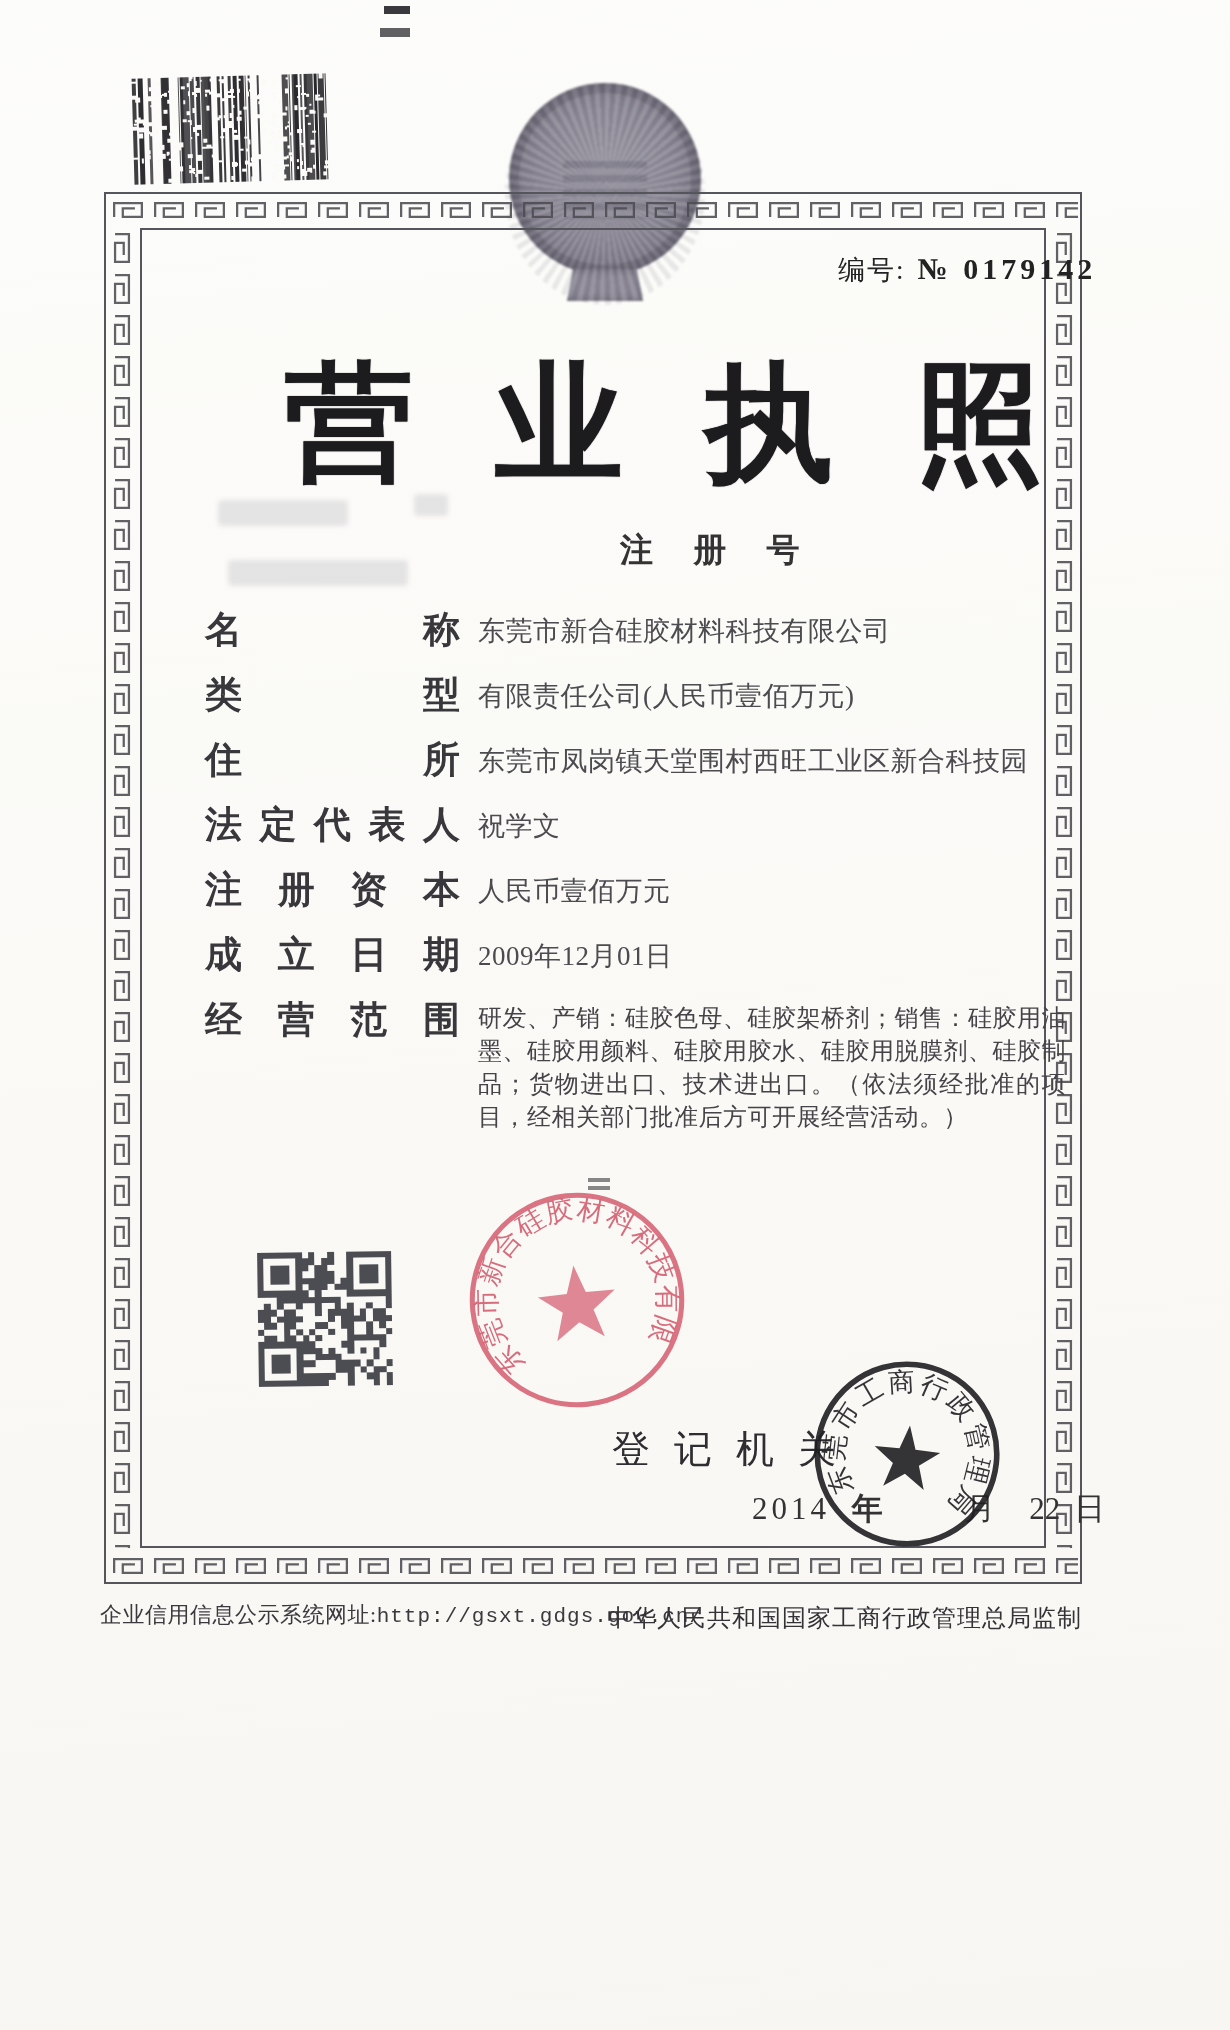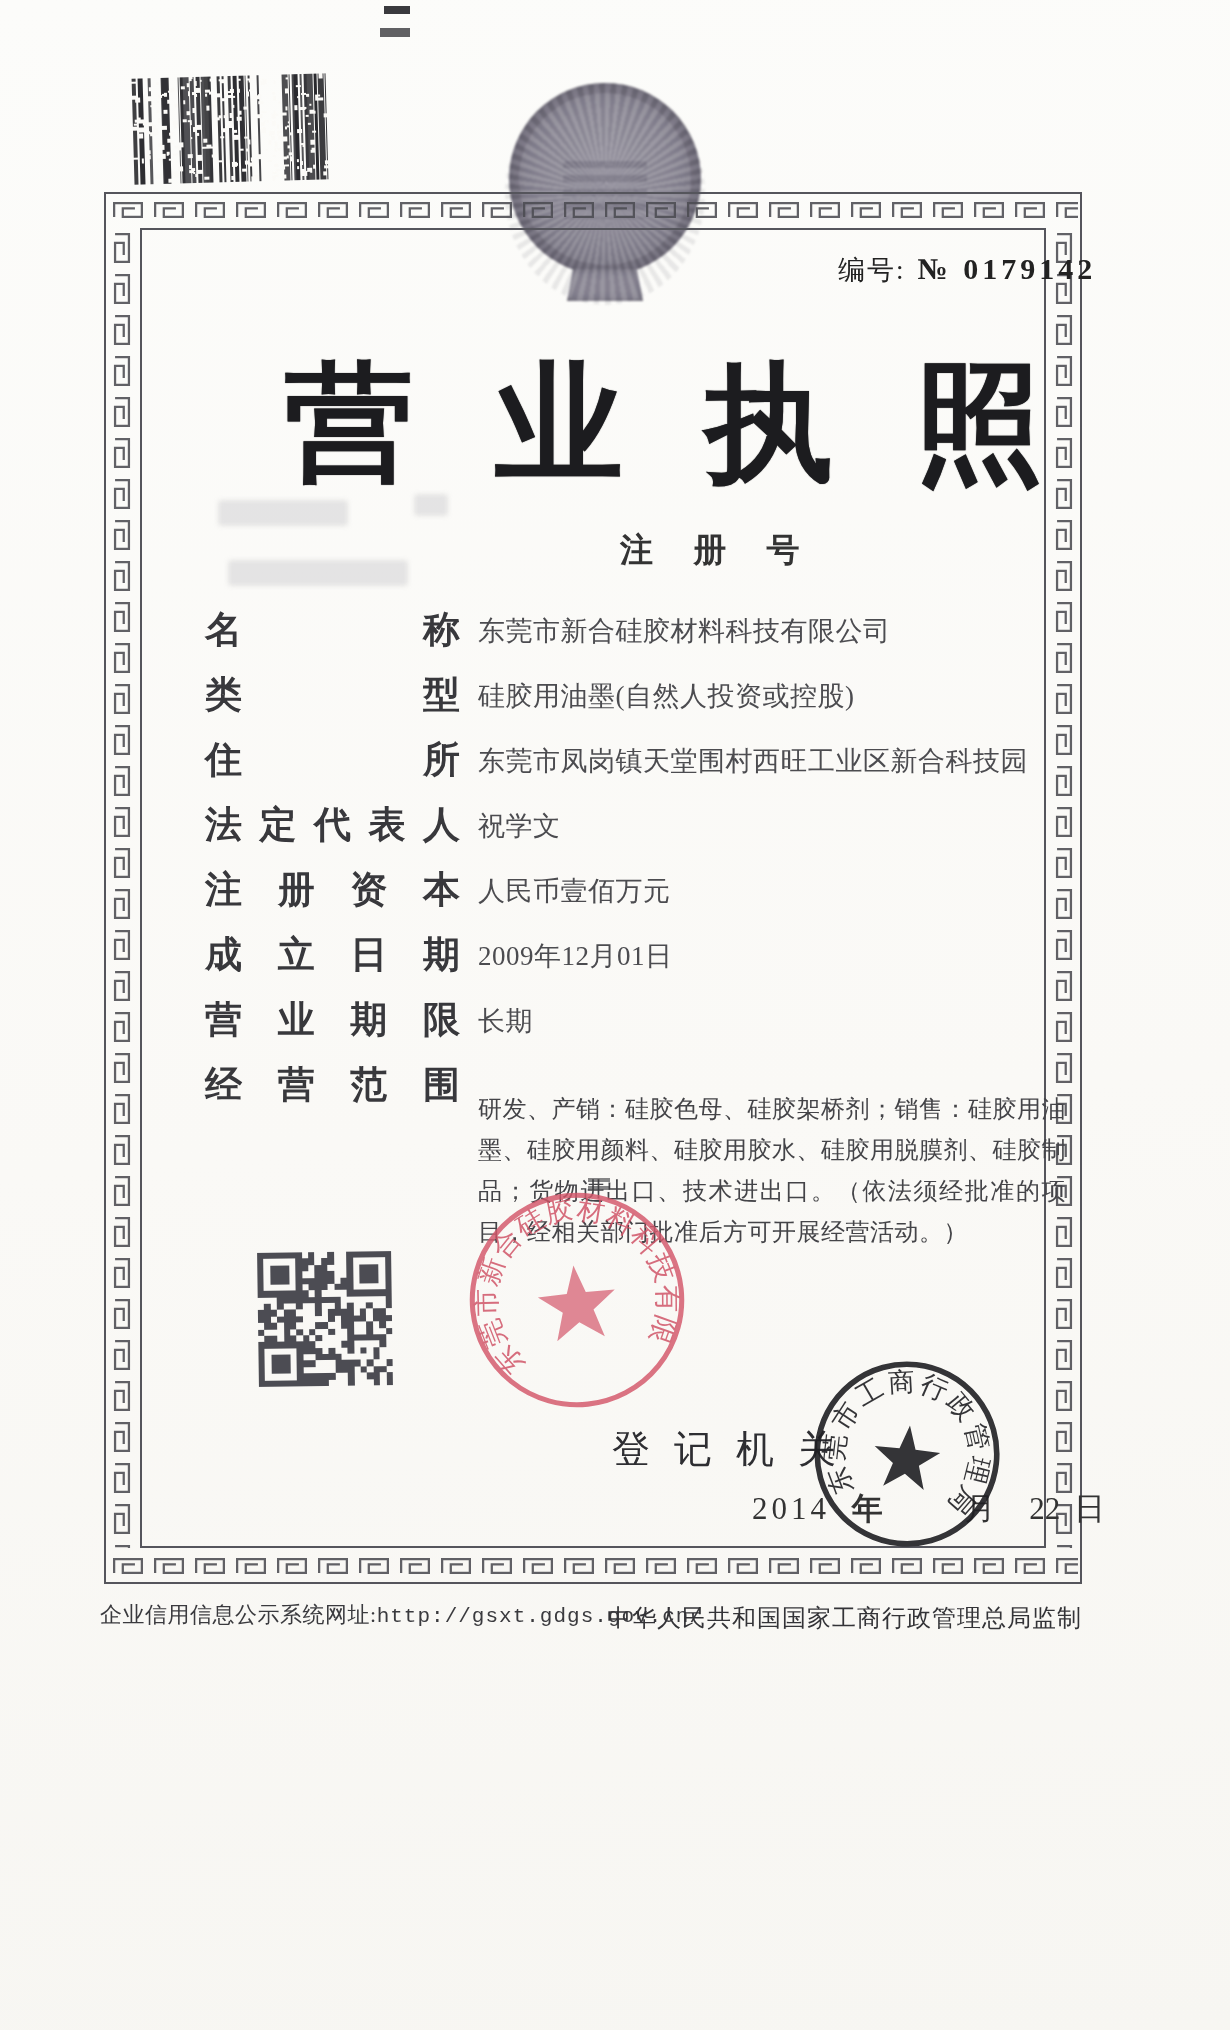--- a/index.html
+++ b/index.html
@@ -69,21 +69,21 @@
   .regline .rvalue { font-size:37px; color:#3c3c40; letter-spacing:2px; }
 
   
   .fields { position:absolute; left:205px; top:608px; width:862px; }
   .frow { display:flex; align-items:flex-start; min-height:65px; }
   .flabel {
     width:255px; flex:0 0 255px; font-size:37px; font-weight:700; color:#38383c;
     text-align:justify; text-align-last:justify; line-height:1.2;
   }
   .fvalue { margin-left:18px; font-size:27px; color:#4c4c50; line-height:1.25; padding-top:7px; letter-spacing:.5px; }
-  .fvalue.scope { font-size:24px; line-height:41px; width:588px; text-align:justify; padding-top:4px; color:#444448;margin-top:22px; }
+  .fvalue.scope { font-size:24px; line-height:33px; width:588px; text-align:justify; padding-top:4px; color:#444448; }
 
   
   .qr { position:absolute; left:258px; top:1252px; width:134px; height:134px; transform:rotate(-.8deg);
         display:grid; grid-template-columns:repeat(21,1fr); grid-template-rows:repeat(21,1fr);
         filter:blur(.3px); opacity:.88; }
   .qr i { background:transparent; } .qr i.d { background:#35353d; }
 
   
   .stamp { position:absolute; }
   .stamp-red { left:455px; top:1178px; transform:rotate(-6deg); opacity:.82; }
@@ -913,43 +913,39 @@
     <span class="rlabel">注 册 号</span>
   </div>
 
   <div class="fields">
     <div class="frow">
       <div class="flabel">名称</div>
       <div class="fvalue">东莞市新合硅胶材料科技有限公司</div>
     </div>
     <div class="frow">
       <div class="flabel">类型</div>
-      <div class="fvalue">硅胶用油墨(自然人投资或控股)</div>
+      <div class="fvalue">有限责任公司(人民币壹佰万元)</div>
     </div>
     <div class="frow">
       <div class="flabel">住所</div>
       <div class="fvalue">东莞市凤岗镇天堂围村西旺工业区新合科技园</div>
     </div>
     <div class="frow">
       <div class="flabel">法定代表人</div>
       <div class="fvalue">祝学文</div>
     </div>
     <div class="frow">
       <div class="flabel">注册资本</div>
       <div class="fvalue">人民币壹佰万元</div>
     </div>
     <div class="frow">
       <div class="flabel">成立日期</div>
       <div class="fvalue">2009年12月01日</div>
     </div>
     <div class="frow">
-      <div class="flabel">营业期限</div>
-      <div class="fvalue">长期</div>
-    </div>
-    <div class="frow">
       <div class="flabel">经营范围</div>
       <div class="fvalue scope">研发、产销：硅胶色母、硅胶架桥剂；销售：硅胶用油墨、硅胶用颜料、硅胶用胶水、硅胶用脱膜剂、硅胶制品；货物进出口、技术进出口。（依法须经批准的项目，经相关部门批准后方可开展经营活动。）</div>
     </div>
   </div>
 
   <div class="art" style="left:588px;top:1178px;width:22px;height:4px;opacity:.6;"></div>
   <div class="art" style="left:588px;top:1186px;width:22px;height:4px;opacity:.6;"></div>
 
   <div class="qr" id="qr">
       <i class="d"></i>

